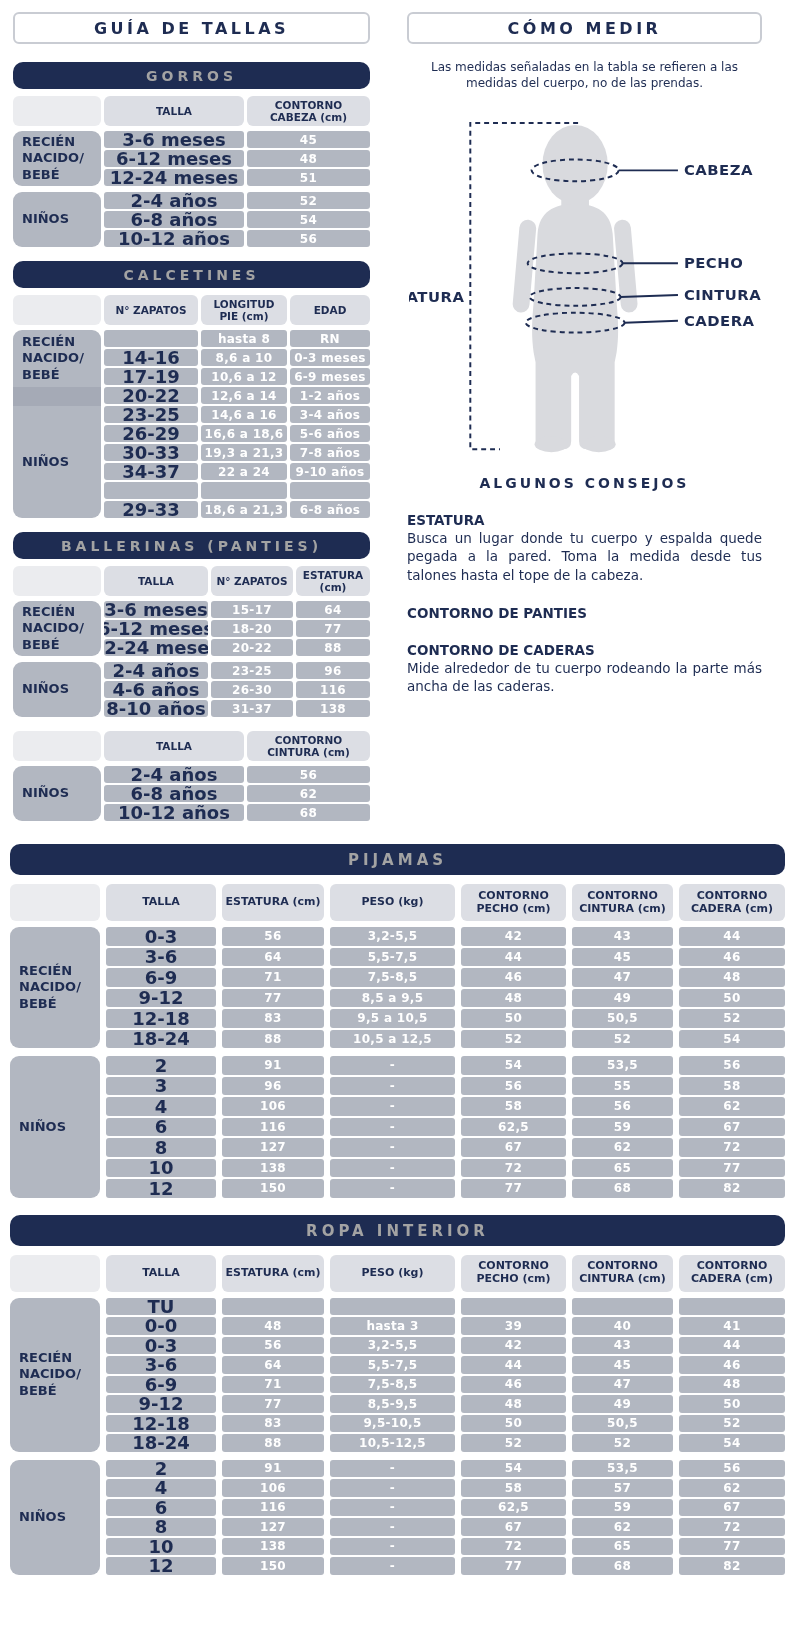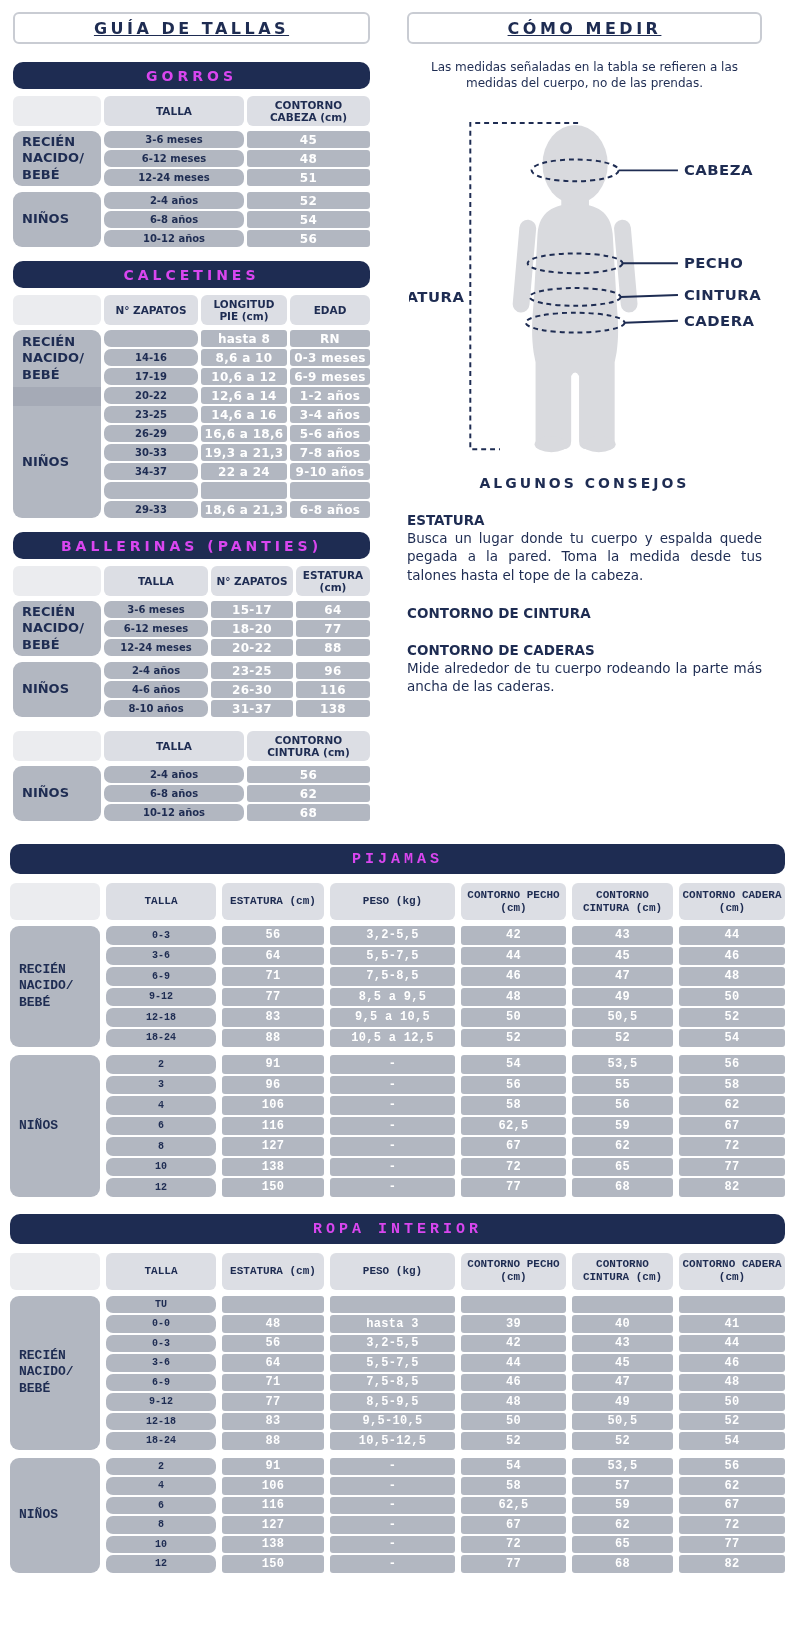--- a/index.html
+++ b/index.html
@@ -11,29 +11,29 @@
     --corner:#ebecef; --sil:#d9dade; --border:#c9ccd3;
   }
   .page{width:800px;height:1649px;box-sizing:border-box;padding-top:12px;}
   .top{display:flex;gap:37px;padding:0 38px 0 13px;align-items:flex-start;}
   .left-col{width:357px;flex:none;}
   .right-col{flex:1;min-width:0;}
 
   .title-box{
     border:2px solid var(--border);border-radius:6px;background:#fff;
     color:var(--navy);font-weight:bold;font-size:16px;letter-spacing:3.5px;
-    text-align:center;padding:5px 0 4px;text-decoration:underline;
+    text-align:center;padding:5px 0 4px;
   }
 
   
   .sg-table{width:357px;margin-top:14px;}
   .sg-table.first{margin-top:18px;}
-  .sg-table.big{width:775px;margin:17px 0 0 10px;font-family:Liberation Mono, monospace;}
+  .sg-table.big{width:775px;margin:17px 0 0 10px;}
   .t-banner{
-    background:var(--navy);color:#d946ef;border-radius:10px;text-align:center;
+    background:var(--navy);color:#a3a3a3;border-radius:10px;text-align:center;
     font-weight:bold;font-size:14px;letter-spacing:4px;padding:6px 0 5px;margin-bottom:7px;
   }
   .big .t-banner{font-size:15px;padding:7px 0 6px;margin-bottom:9px;}
   .t-hrow{display:grid;gap:0 3px;margin-bottom:5px;}
   .big .t-hrow{gap:0 6px;margin-bottom:6px;}
   .t-corner{background:var(--corner);border-radius:6px;}
   .t-hcell{
     background:var(--head);border-radius:6px;color:var(--navy);font-weight:bold;
     font-size:10.5px;line-height:1.18;display:flex;align-items:center;justify-content:center;
     text-align:center;min-height:30px;padding:2px 3px;box-sizing:border-box;
@@ -46,21 +46,21 @@
     font-size:13px;line-height:1.25;display:flex;align-items:center;padding-left:9px;
     box-sizing:border-box;overflow:hidden;
   }
   .t-label-seg{flex-direction:column;align-items:stretch;padding-left:0;}
   .t-seg{display:flex;align-items:center;padding-left:9px;box-sizing:border-box;}
   .t-seg-divider{background:var(--celldark);}
   .t-cell{
     background:var(--cell);border-radius:3px;display:flex;align-items:center;
     justify-content:center;font-size:12px;overflow:hidden;white-space:nowrap;
   }
-  .t-cell-talla{color:var(--navy);font-weight:bold;font-size:10px;border-radius:7px;}
+  .t-cell-talla{color:var(--navy);font-weight:bold;font-size:18px;}
   .t-cell-val{color:#fff;font-weight:bold;letter-spacing:.3px;}
 
   
   .mm-intro{margin:15px 4px 0;text-align:center;font-size:12px;line-height:1.35;}
   .figure-wrap{margin:24px auto 0;width:352px;}
   .dash{stroke:var(--navy);stroke-width:2;fill:none;stroke-dasharray:5 4;}
   .leader{stroke:var(--navy);stroke-width:2;}
   .sil{fill:var(--sil);}
   .fig-label{fill:var(--navy);font-weight:bold;font-size:15px;letter-spacing:.5px;font-family:"DejaVu Sans","Liberation Sans",sans-serif;}
   .mm-consejos-title{margin-top:4px;text-align:center;font-weight:bold;font-size:14px;letter-spacing:3px;}
@@ -245,21 +245,21 @@
         </svg>
       </div>
 
       <div class="mm-consejos-title">ALGUNOS CONSEJOS</div>
       <div>
           <div class="mm-section">
             <div class="mm-heading">ESTATURA</div>
             <div class="mm-text">Busca un lugar donde tu cuerpo y espalda quede pegada a la pared. Toma la medida desde tus talones hasta el tope de la cabeza.</div>
           </div>
           <div class="mm-section">
-            <div class="mm-heading">CONTORNO DE CINTURA</div>
+            <div class="mm-heading">CONTORNO DE PANTIES</div>
           </div>
           <div class="mm-section">
             <div class="mm-heading">CONTORNO DE CADERAS</div>
             <div class="mm-text">Mide alrededor de tu cuerpo rodeando la parte más ancha de las caderas.</div>
           </div>
         </div>
     </div>
   </div>
 
   <div class="sg-table big">

